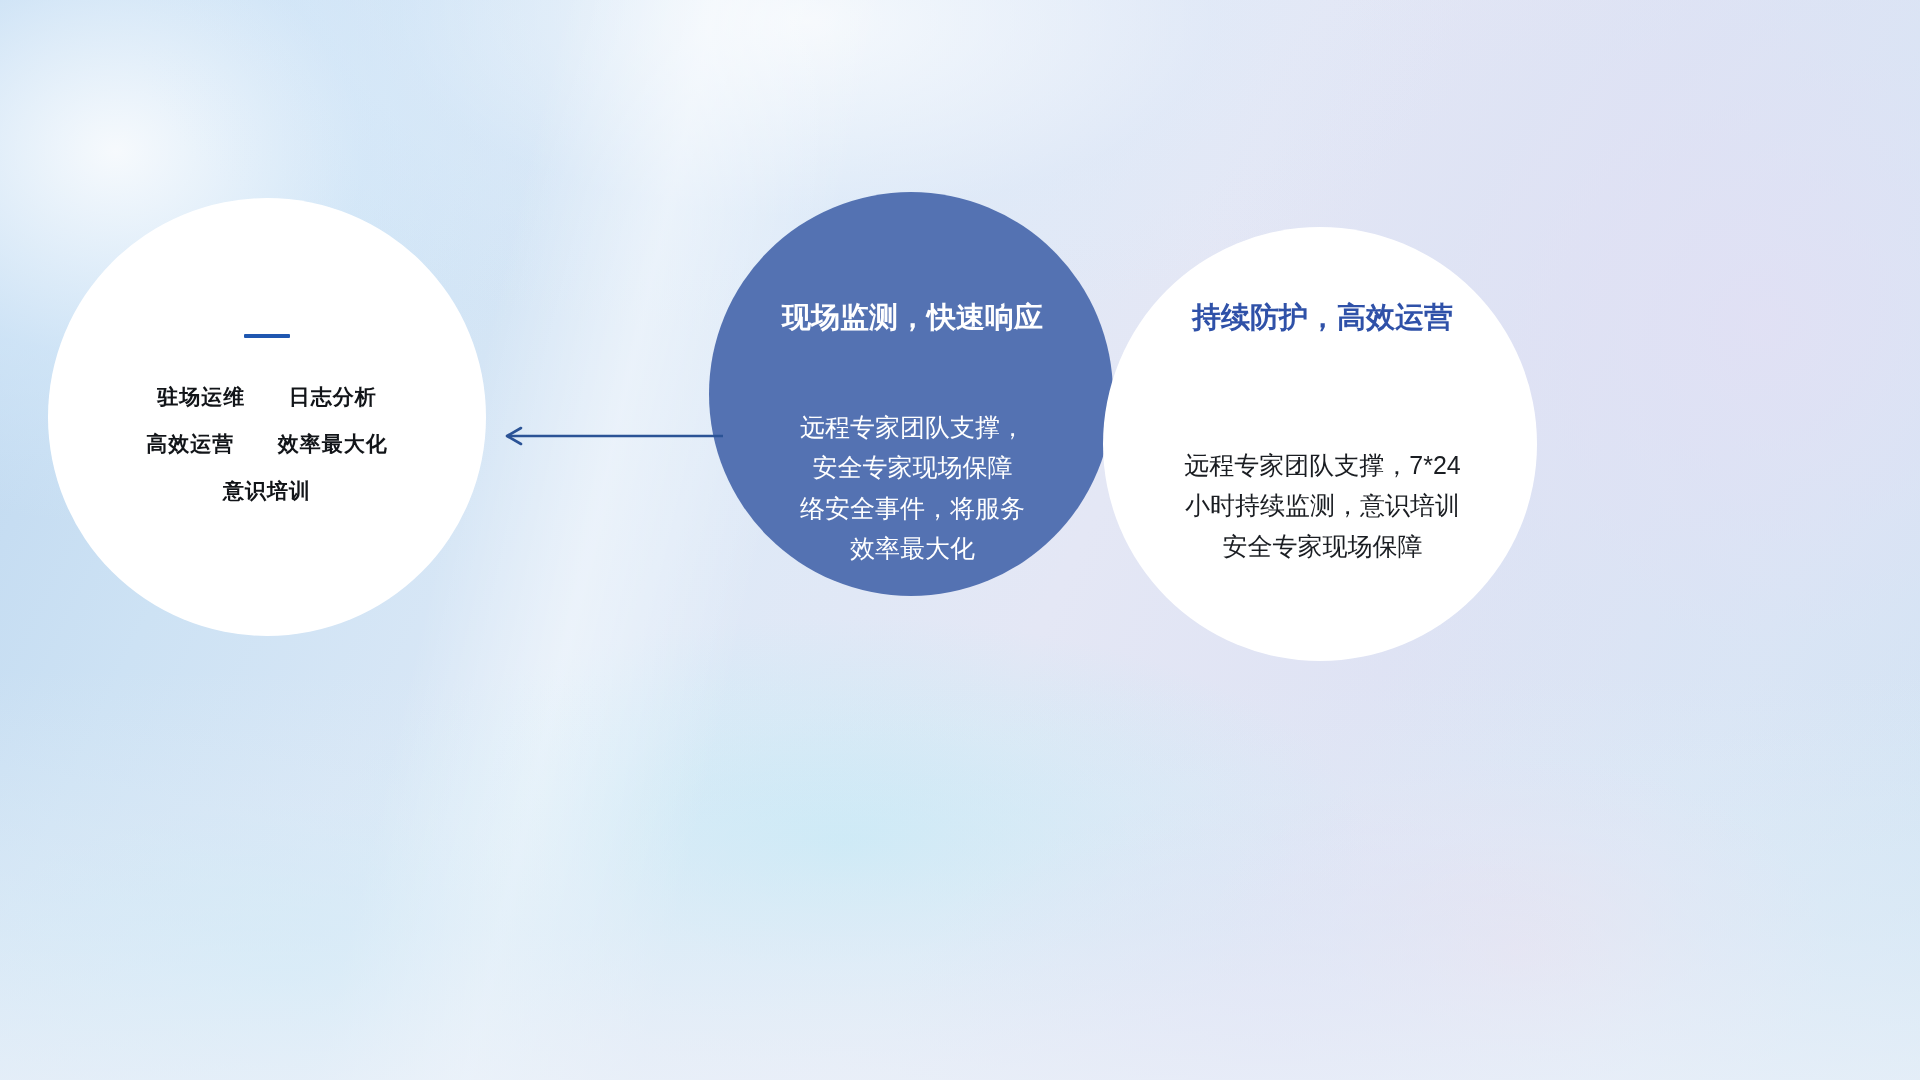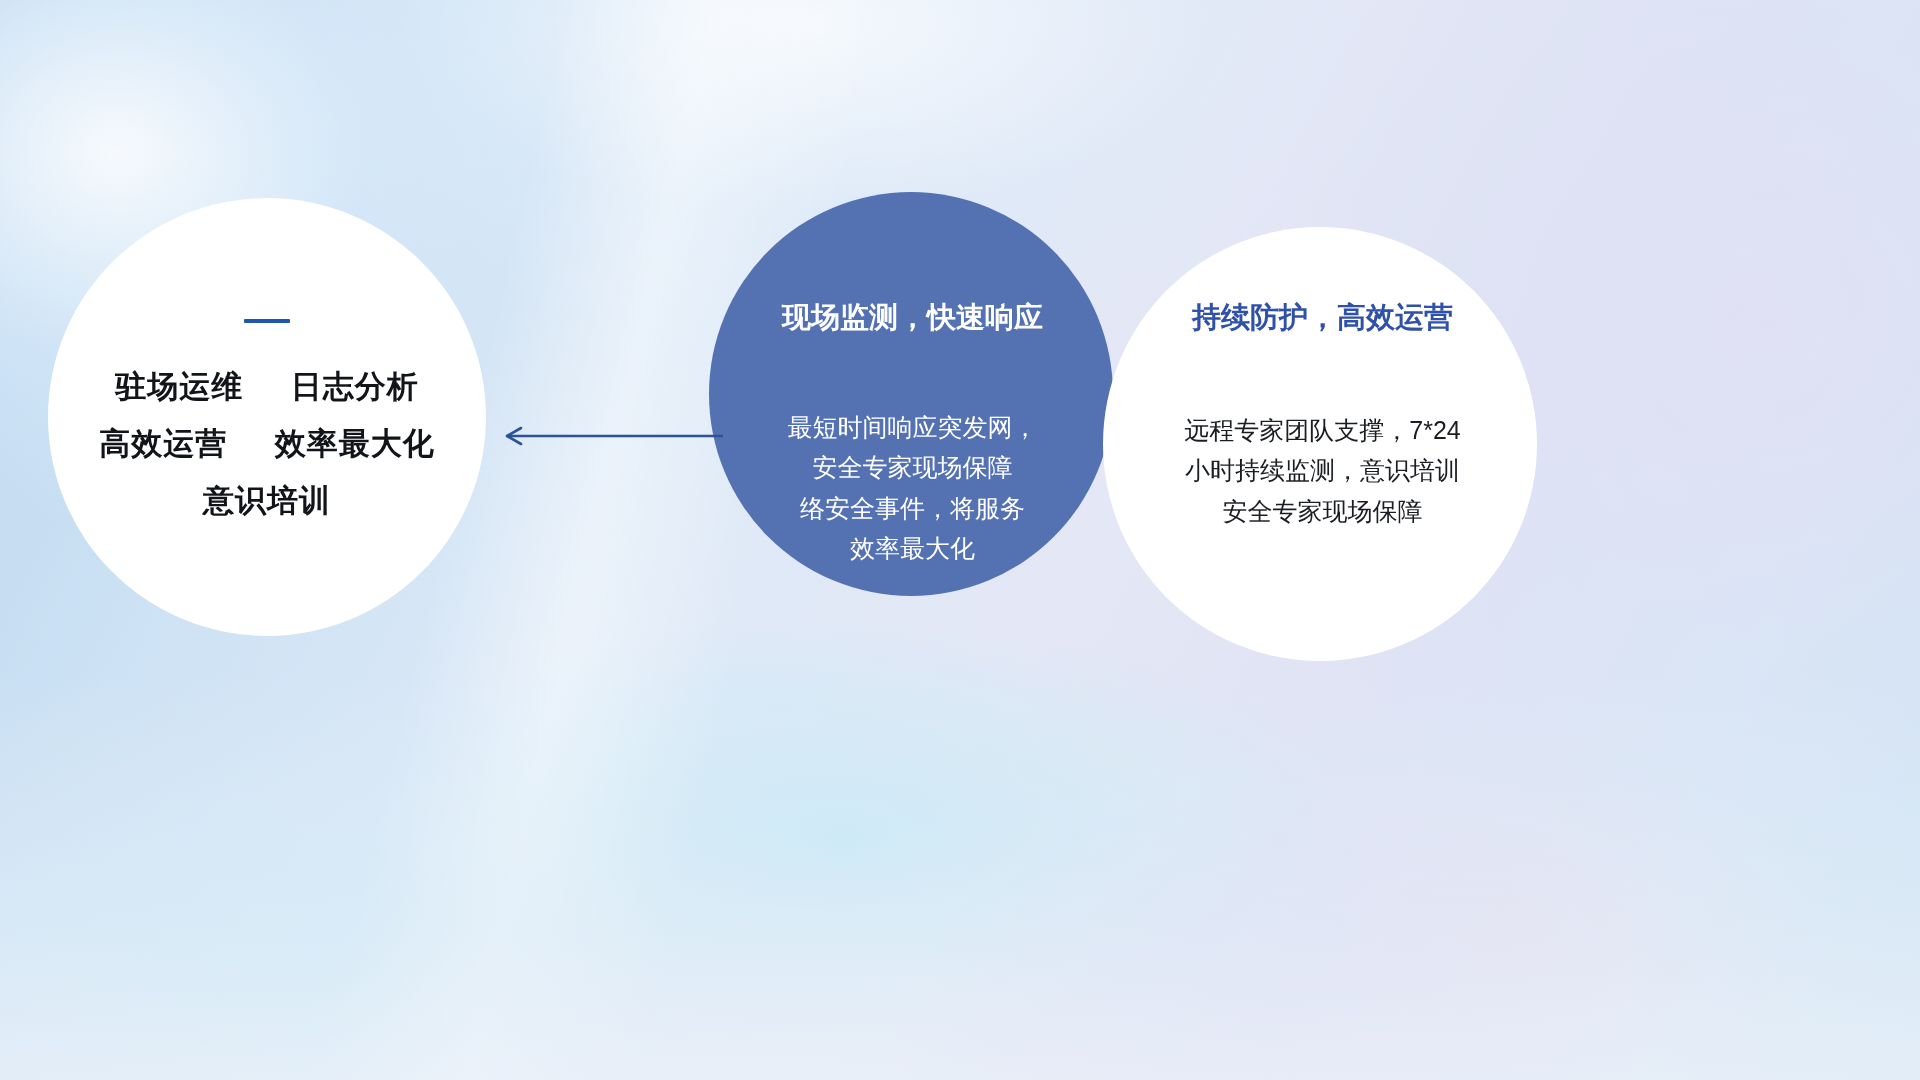--- a/index.html
+++ b/index.html
@@ -62,22 +62,22 @@
   #circle-left{
     left:48px;top:198px;width:438px;height:438px;
     background:#ffffff;
     display:flex;flex-direction:column;align-items:center;justify-content:center;
   }
   .dash{
     width:46px;height:4px;background:#1f57b0;border-radius:1px;
     margin-bottom:48px;
   }
   .left-line{
-    font-size:31px;font-weight:bold;color:#111418;
-    letter-spacing:1px;line-height:1.0;margin:0 0 26px 0;white-space:nowrap;font-family:Liberation Serif, serif;
+    font-size:21px;font-weight:bold;color:#111418;
+    letter-spacing:1px;line-height:1.0;margin:0 0 26px 0;white-space:nowrap;
   }
   .left-line:last-child{margin-bottom:0;}
   .gap{display:inline-block;width:30px;}
 
   #circle-mid{
     left:709px;top:192px;width:404px;height:404px;
     background:#5472b2;z-index:2;
   }
   #circle-right{
     left:1103px;top:227px;width:434px;height:434px;
@@ -94,21 +94,21 @@
     font-size:29px;font-weight:bold;line-height:1.2;white-space:nowrap;
     margin:8px;
   }
   #mid-text .card-title{color:#ffffff;}
   #right-text .card-title{color:#2f51a8;}
 
   .card-body{
     font-size:25px;line-height:1.62;margin:0;font-weight:400;
   }
   #mid-text .card-body{color:#ffffff;margin-top:72px;}
-  #right-text .card-body{color:#1a1d22;margin-top:75px;}
+  #right-text .card-body{color:#1a1d22;margin-top:110px;}
 
   
   #arrow{
     position:absolute;left:495px;top:424px;width:230px;height:24px;z-index:4;
   }
 </style>
 </head>
 <body>
 
 <div id="stage">
@@ -149,21 +149,21 @@
     <polyline points="26,4 12,12 26,20" fill="none" stroke="#2b5396" stroke-width="2.6" stroke-linecap="round" stroke-linejoin="round"></polyline>
   </svg>
 
   <div class="circle" id="circle-mid"></div>
 
   <div class="circle" id="circle-right"></div>
 
   <div class="card-text" id="mid-text">
     <p class="card-title">现场监测，快速响应</p>
     <p class="card-body">
-      <span>最短时间响应突发网，</span><br>
+      <span>远程专家团队支撑，</span><br>
       <span>安全专家现场保障</span><br>
       <span>络安全事件，将服务</span><br>
       <span>效率最大化</span>
     </p>
   </div>
 
   <div class="card-text" id="right-text">
     <p class="card-title">持续防护，高效运营</p>
     <p class="card-body">
       <span>远程专家团队支撑，7*24</span><br>

